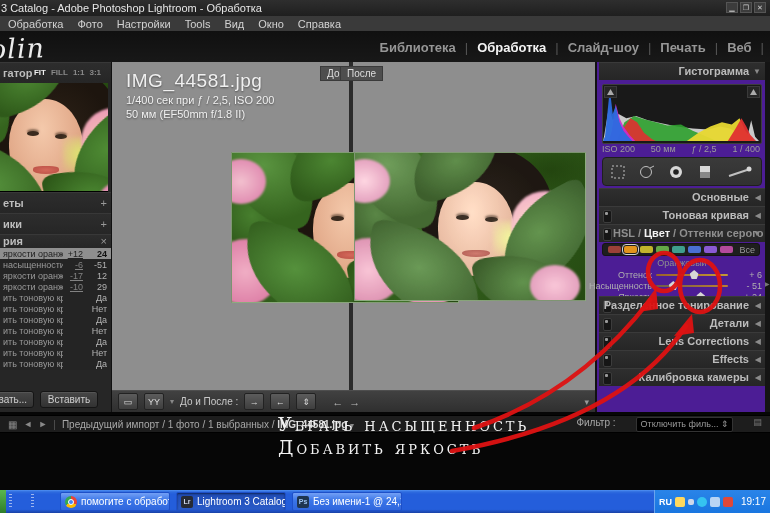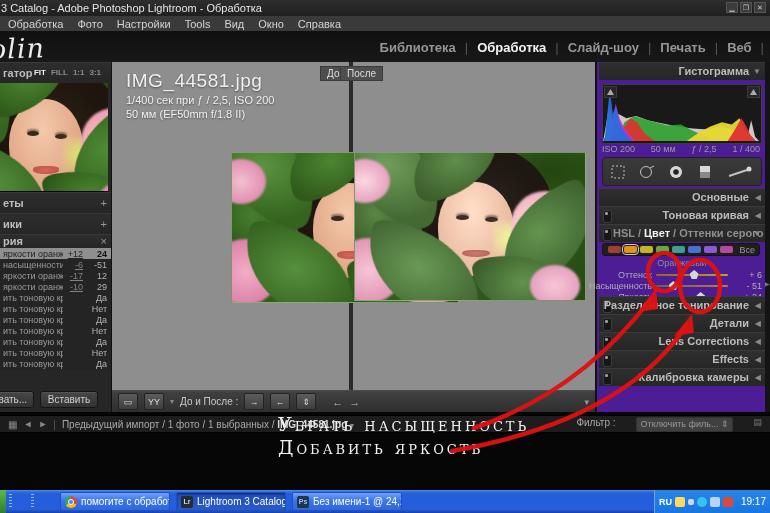--- a/index.html
+++ b/index.html
@@ -111,21 +111,21 @@
   .thumbp{position:absolute;top:-4px;width:9px;height:9px;background:#d6d6d6;border:0;
     clip-path:polygon(50% 0,100% 42%,78% 100%,22% 100%,0 42%);transform:translateX(-50%);}
   .srow .sv{position:absolute;right:3px;top:1px;}
   .rp-btns{position:absolute;left:0;bottom:3px;width:170px;height:18px;}
   
   .filmstrip{position:absolute;left:0;top:412px;width:770px;height:78px;background:#060606;}
   .fsbar{position:absolute;left:0;top:3px;width:770px;height:18px;background:#1d1d1d;border-top:1px solid #000;border-bottom:1px solid #000;
     display:flex;align-items:center;gap:6px;padding:0 8px;box-sizing:border-box;font-size:10px;color:#a8a8a8;}
   .fsbar .file{color:#dcdcdc;font-weight:bold;}
   .fs-right{margin-left:auto;display:flex;align-items:flex-start;gap:20px;}
-  .fs-dd{background:#404040;border:1px solid #333;border-radius:2px;padding:0 4px;height:13px;line-height:13px;color:#9a9a9a;font-size:9px;}
+  .fs-dd{background:#000000;border:1px solid #333;border-radius:2px;padding:0 4px;height:13px;line-height:13px;color:#9a9a9a;font-size:9px;}
   .anno-text{position:absolute;font-family:"DejaVu Serif",serif;font-variant-caps:small-caps;
     color:#f2f2f2;font-size:19px;letter-spacing:3px;white-space:nowrap;z-index:30;}
   
   .taskbar{position:absolute;left:0;top:490px;width:770px;height:23px;
     background:linear-gradient(#5191f2 0%,#2f6cdf 8%,#245edb 18%,#245edb 84%,#1941a5 100%);}
   .startsliver{position:absolute;left:0;top:0;width:6px;height:23px;background:linear-gradient(#59b84f,#2f7d2c);}
   .grip{position:absolute;top:4px;width:3px;height:15px;background:repeating-linear-gradient(rgba(255,255,255,.55) 0 1px,rgba(0,0,0,0) 1px 3px);}
   .tasks{position:absolute;left:60px;top:2px;display:flex;gap:6px;}
   .task{width:110px;height:19px;border-radius:2px;background:linear-gradient(#73a0f5,#3a75e8 45%,#2f66dd);
     border:1px solid #1e50c8;display:flex;align-items:center;gap:4px;padding:0 4px;box-sizing:border-box;

